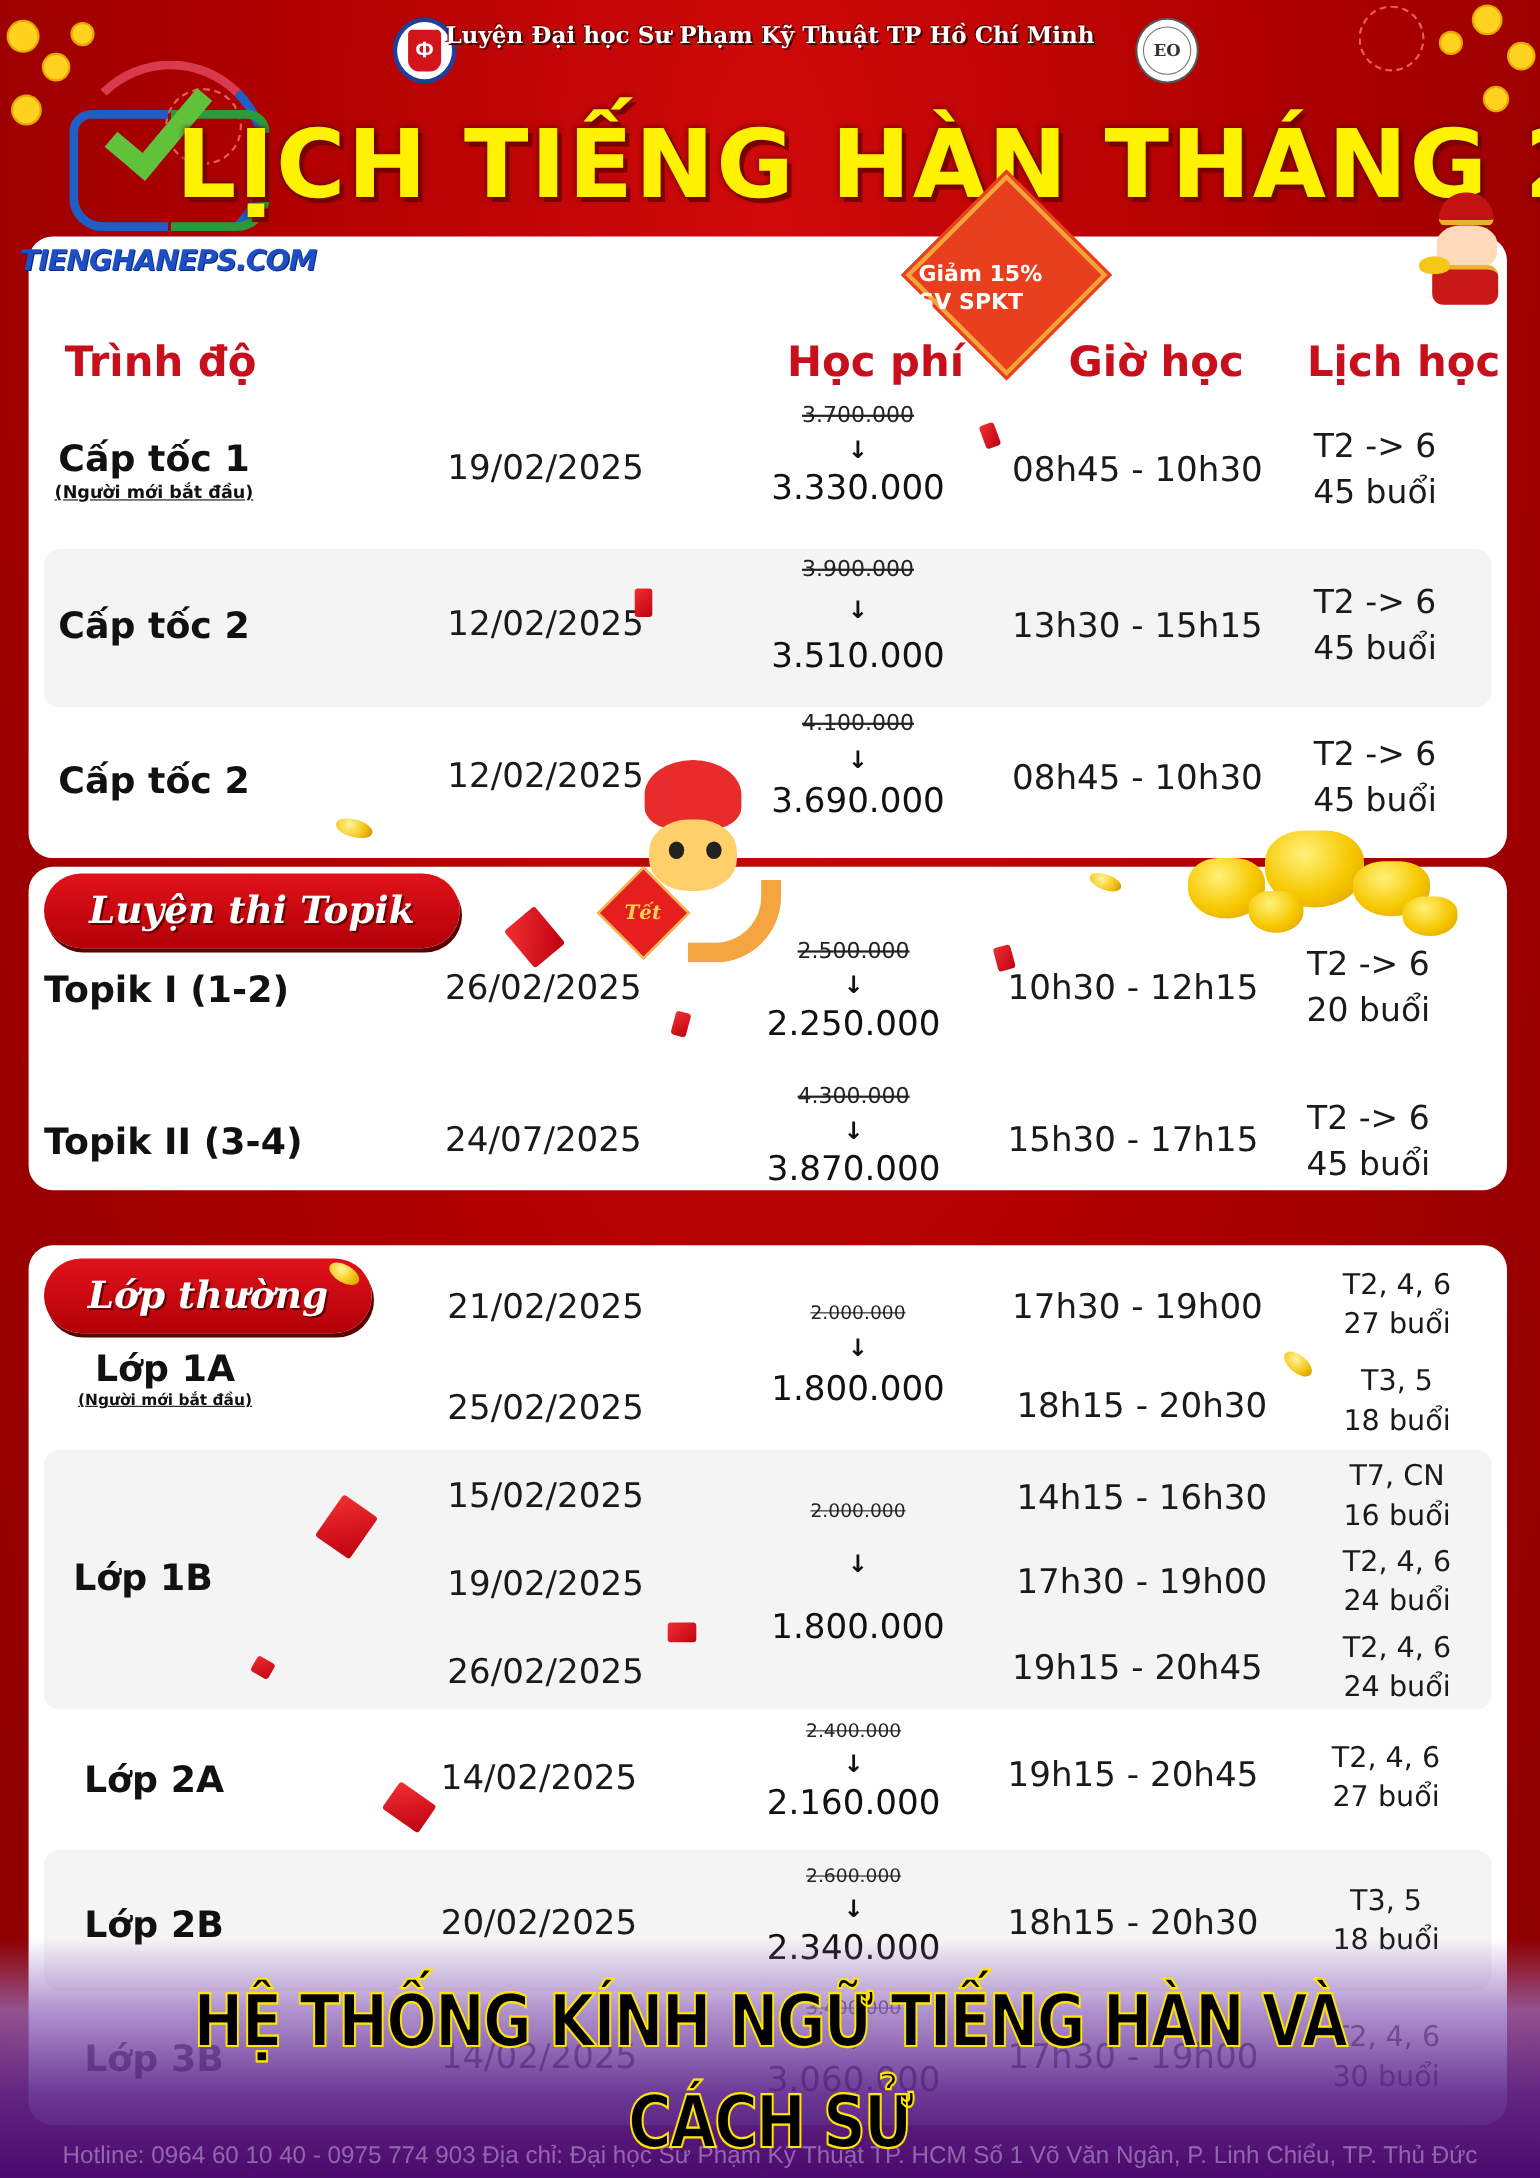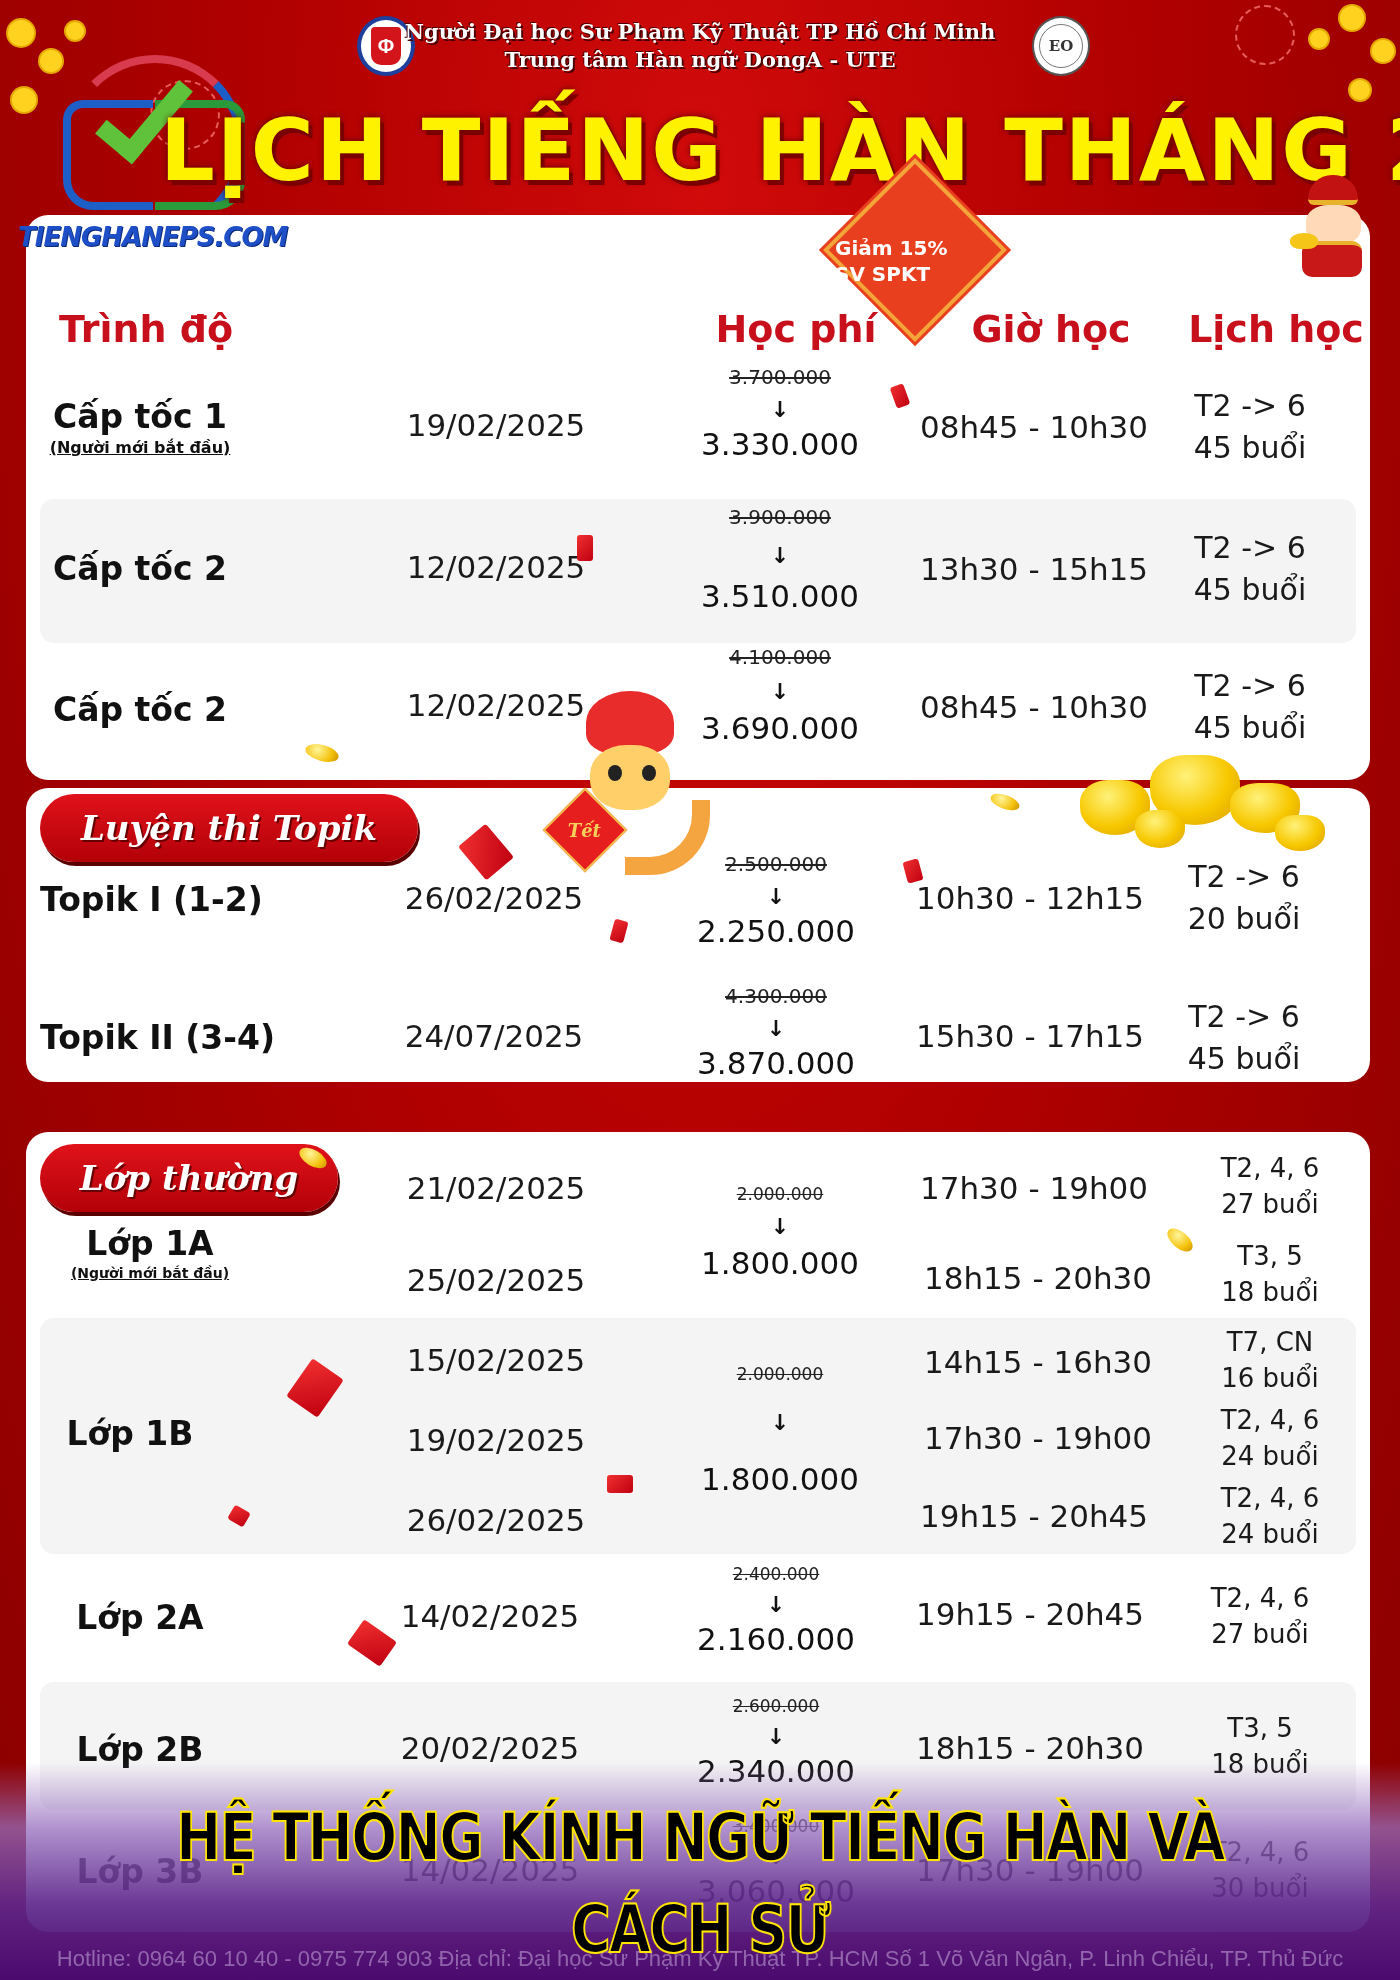--- a/index.html
+++ b/index.html
@@ -118,22 +118,21 @@
   <div class="apricot" style="left:1372px;top:40px;width:22px;height:22px;"></div>
   <div class="apricot" style="left:1310px;top:30px;width:18px;height:18px;"></div>
   <div class="apricot" style="left:1350px;top:80px;width:20px;height:20px;"></div>
   <div class="firework" style="left:1235px;top:5px;width:60px;height:60px;"></div>
   <div class="firework" style="left:150px;top:80px;width:70px;height:70px;"></div>
 
   <div class="logo-left">
     <div class="inner">Φ</div>
   </div>
   <div class="uni-line">
-    <span class="l1">Người Đại học Sư Phạm Kỹ Thuật TP Hồ Chí Minh</span>
-    <span class="l2">Trung tâm Hàn ngữ DongA - UTE</span>
+    <span class="l1">Luyện Đại học Sư Phạm Kỹ Thuật TP Hồ Chí Minh</span>
   </div>
   <div class="logo-right">
     <div class="ring">EO</div>
   </div>
 
   <div class="site-logo">
     <div class="arc"></div>
     <div class="book-l"></div>
     <div class="book-r"></div>
     <div class="check"></div>

